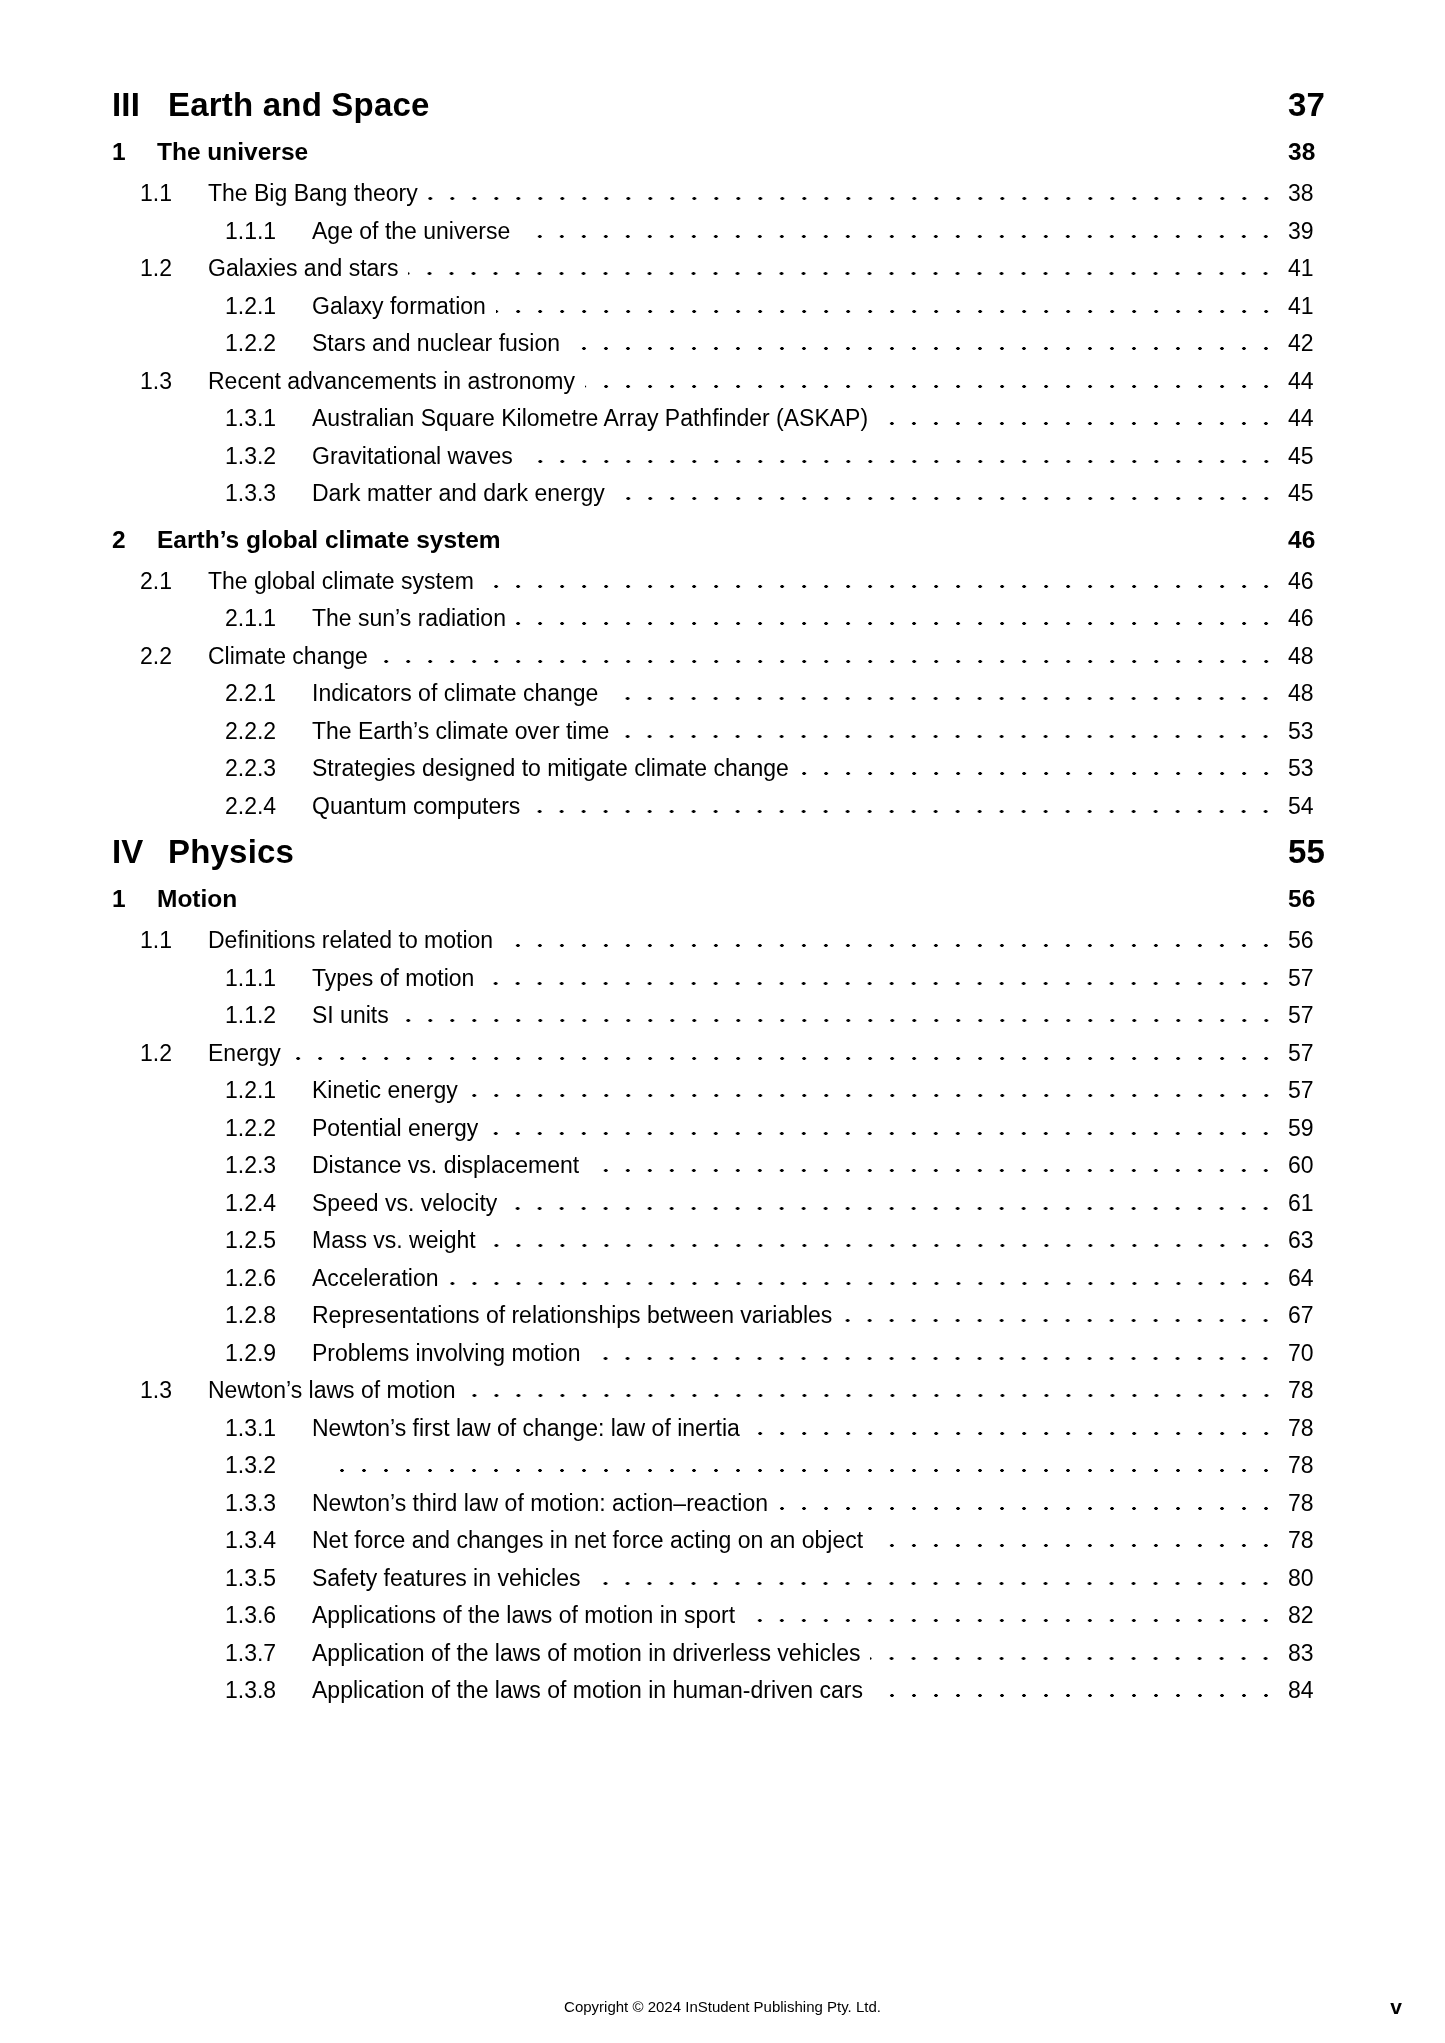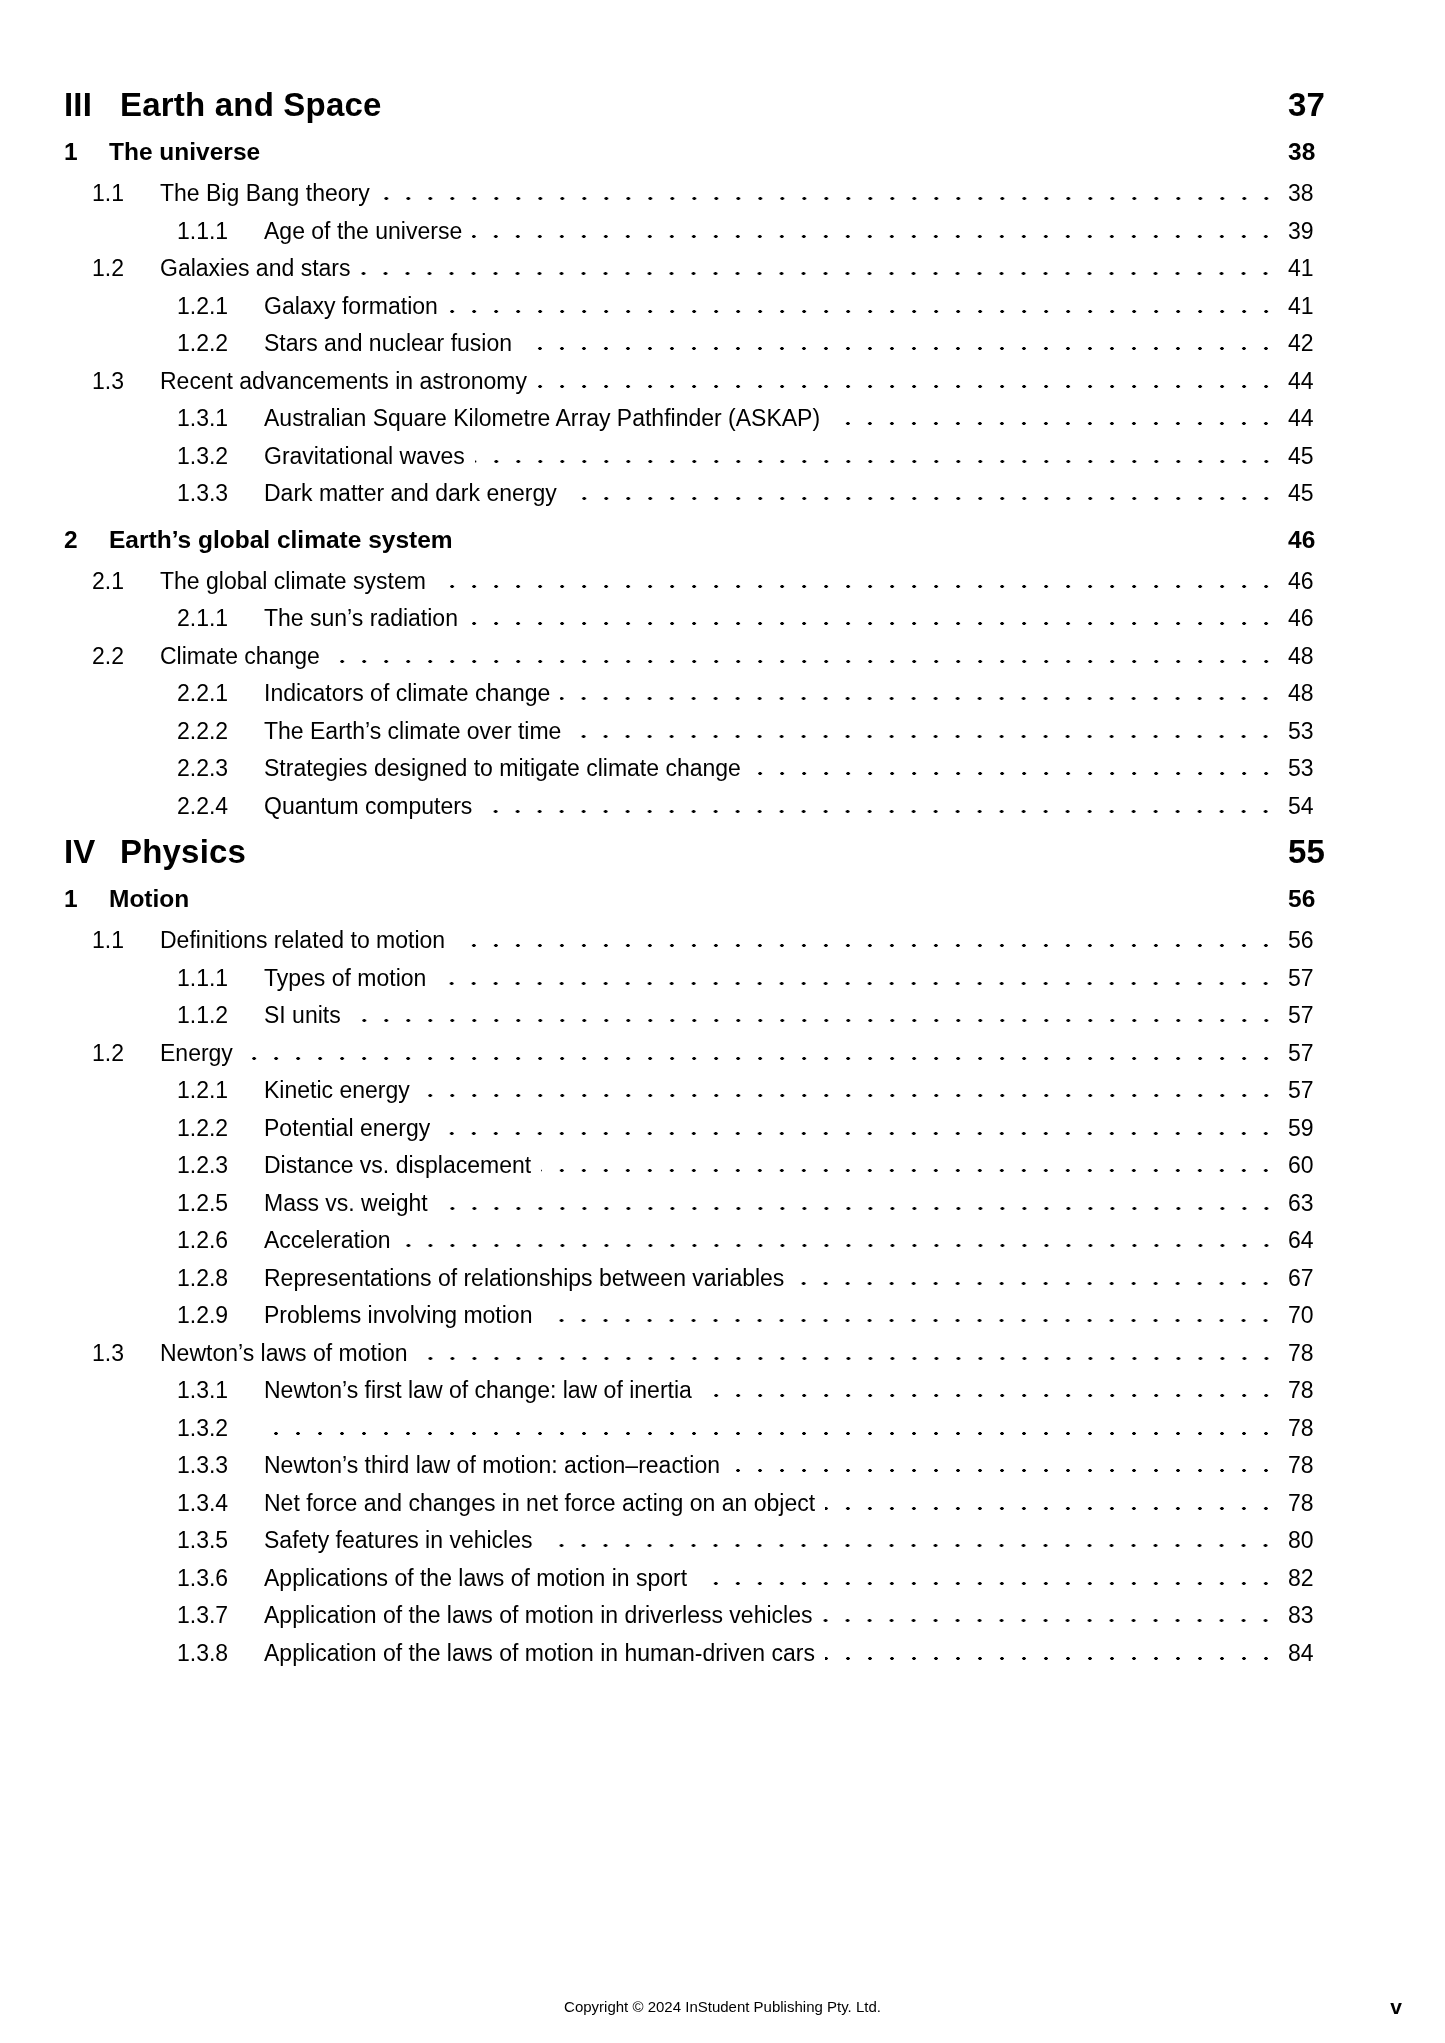--- a/index.html
+++ b/index.html
@@ -2,21 +2,21 @@
 <html><head>
 <meta charset="utf-8">
 <style>
   html, body { margin: 0; padding: 0; }
   body {
     width: 1445px; height: 2043px;
     background: #ffffff; color: #000000;
     font-family: "Liberation Sans", "DejaVu Sans", sans-serif;
     position: relative; overflow: hidden;
   }
-  .toc { padding: 85px 111px 0 64px; }
+  .toc { padding: 85px 111px 0 112px; }
 
   .row { display: flex; align-items: baseline; white-space: nowrap; }
 
   
   .part { margin-top: 0; }
   .part + .part { margin-top: 7px; }
   .part-row { font-size: 33px; font-weight: bold; line-height: 40px; letter-spacing: 0.2px; }
   .part-row .num { width: 56px; flex: 0 0 auto; }
 
   
@@ -231,20 +231,26 @@
             <span class="leader"></span>
             <span class="pg">59</span>
           </div>
           <div class="row entry lvl3">
             <span class="num">1.2.3</span>
             <span class="title">Distance vs. displacement</span>
             <span class="leader"></span>
             <span class="pg">60</span>
           </div>
           <div class="row entry lvl3">
+            <span class="num">1.2.4</span>
+            <span class="title">Speed vs. velocity</span>
+            <span class="leader"></span>
+            <span class="pg">61</span>
+          </div>
+          <div class="row entry lvl3">
             <span class="num">1.2.5</span>
             <span class="title">Mass vs. weight</span>
             <span class="leader"></span>
             <span class="pg">63</span>
           </div>
           <div class="row entry lvl3">
             <span class="num">1.2.6</span>
             <span class="title">Acceleration</span>
             <span class="leader"></span>
             <span class="pg">64</span>

